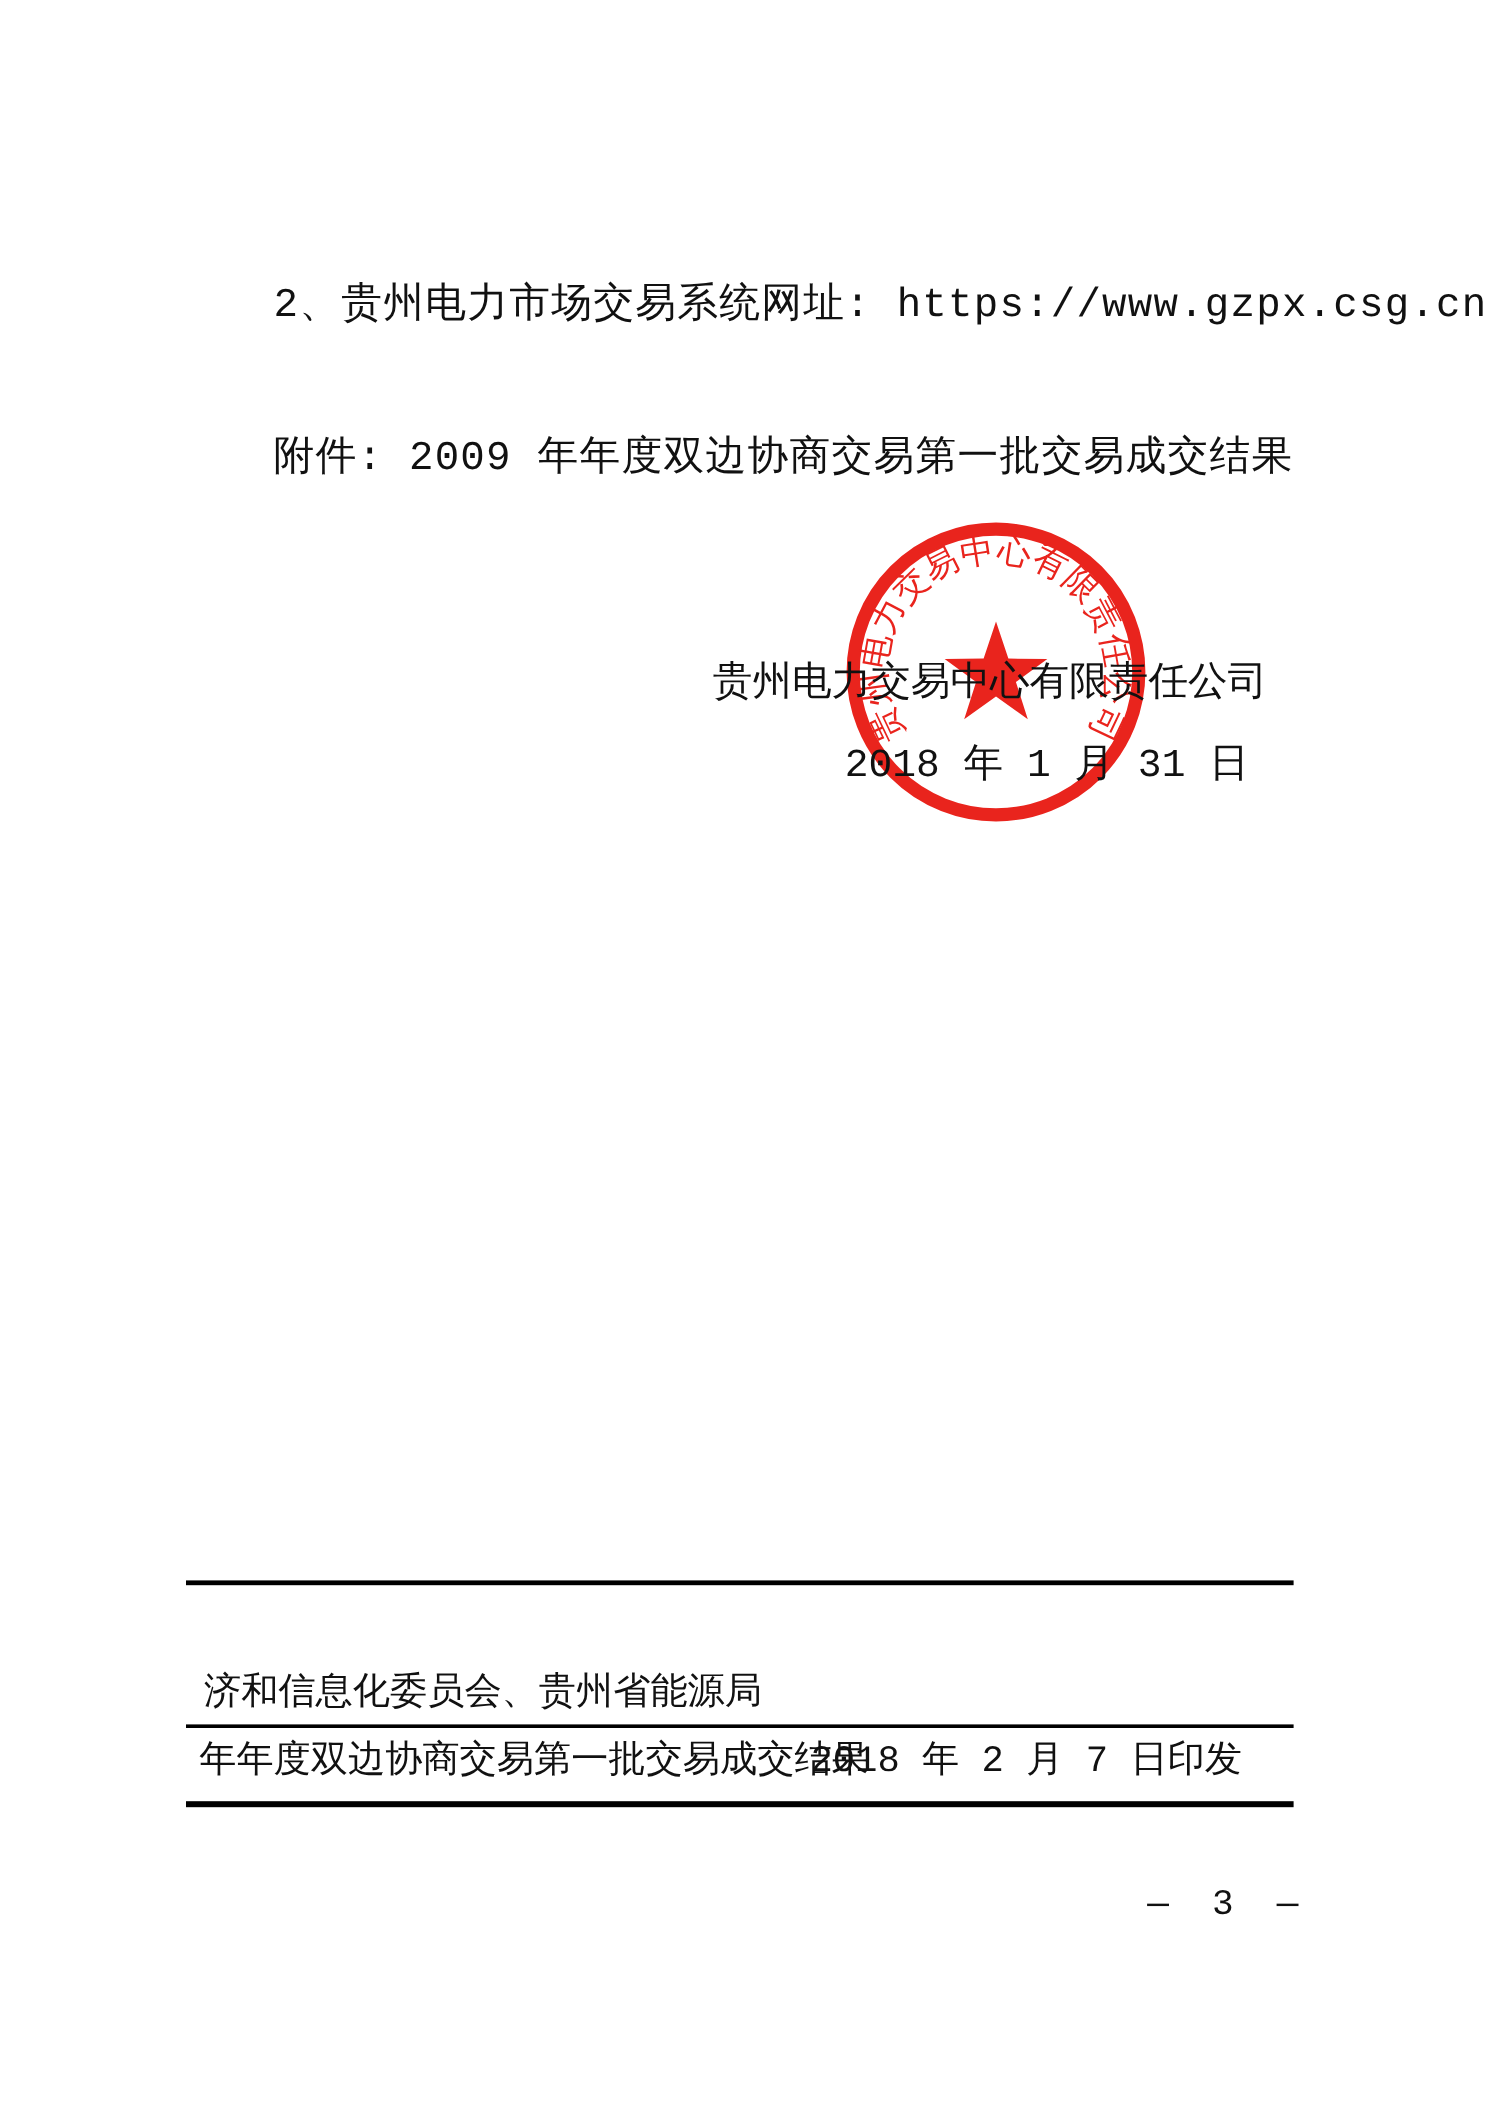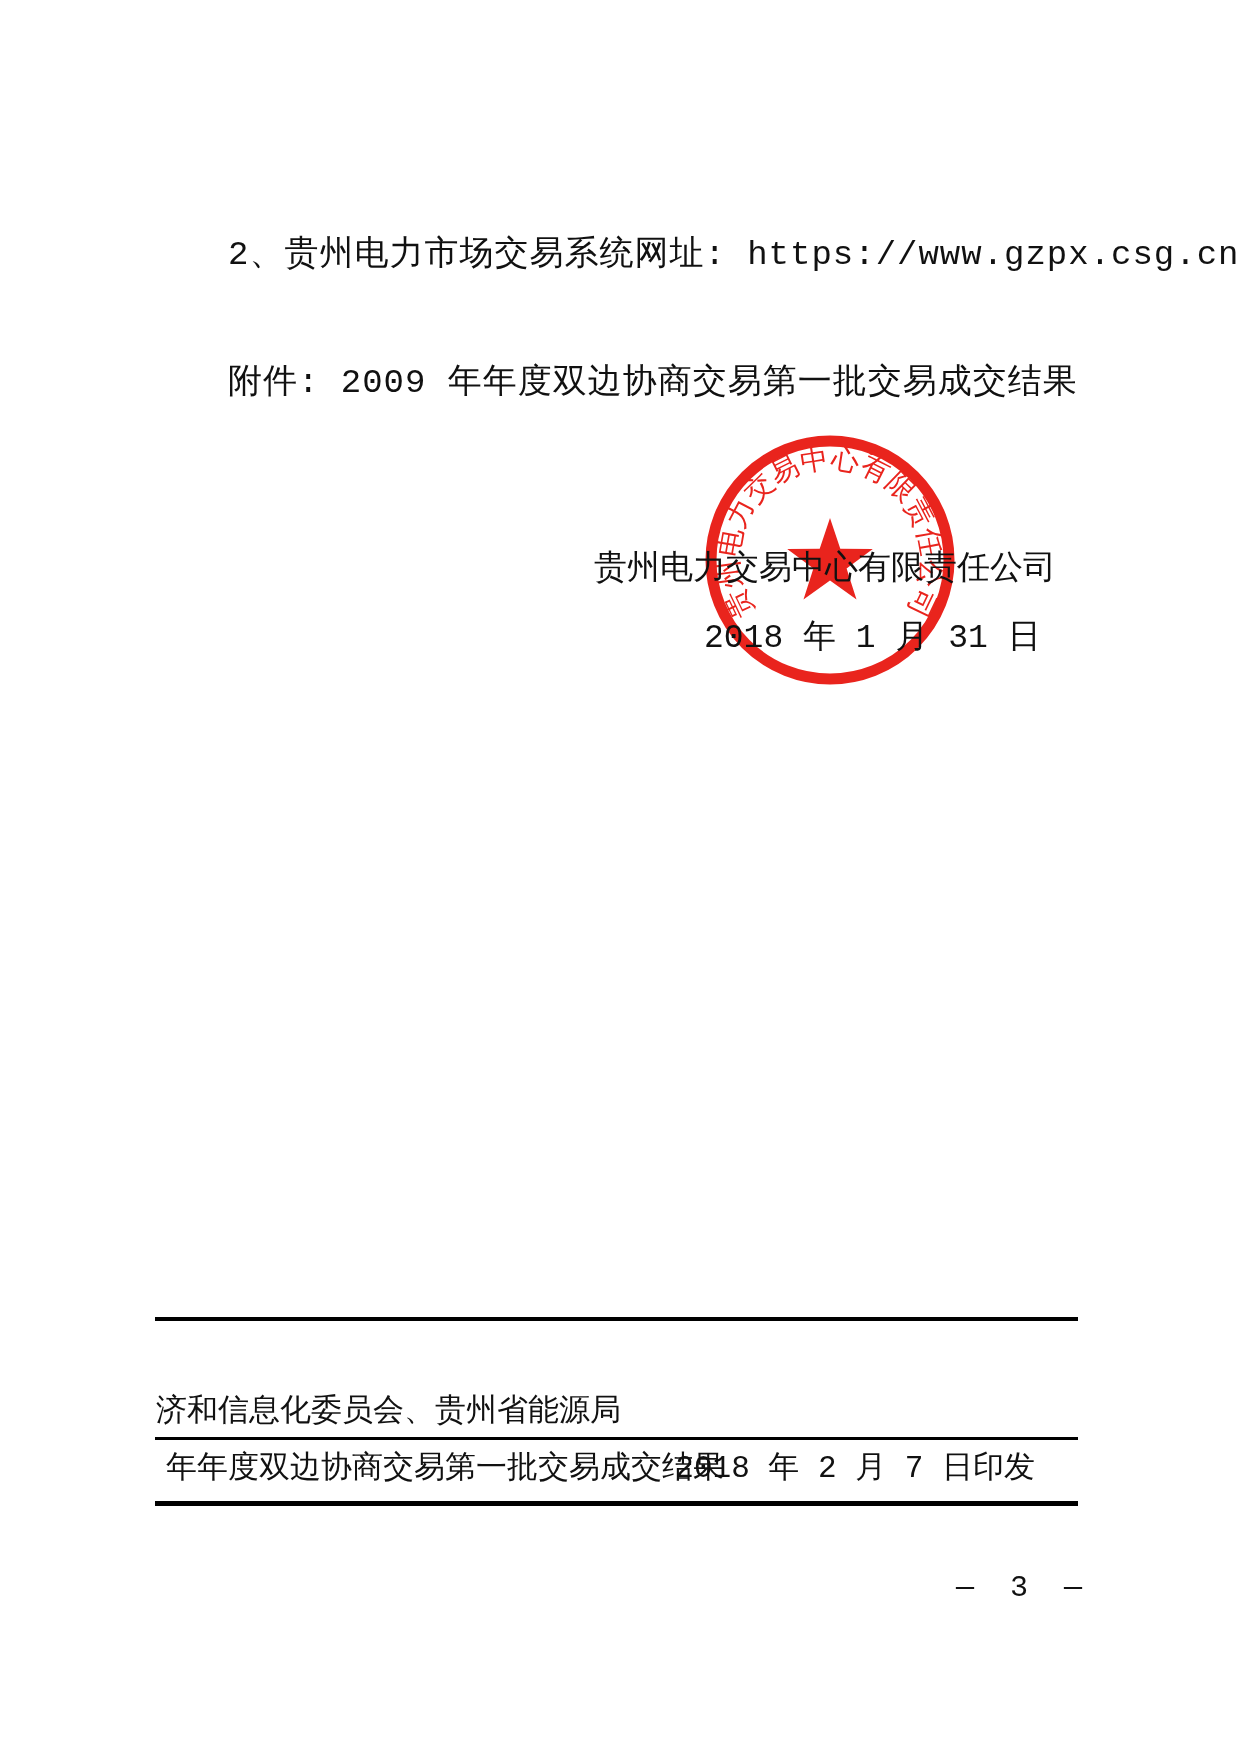--- a/index.html
+++ b/index.html
@@ -28,21 +28,21 @@
     left:700px;top:430px;
     width:260px;height:260px;
     z-index:2;
     opacity:0.94;
   }
   .rule{position:absolute;left:155px;width:923px;background:#000;}
   .rule-top{top:1317px;height:4px;}
   .rule-mid{top:1437px;height:3px;}
   .rule-bottom{top:1501px;height:5px;}
   .cc-line1{left:166px;top:1332px;font-size:31px;}
-  .cc-line2{left:156px;top:1393px;font-size:31px;}
+  .cc-line2{left:170px;top:1393px;font-size:31px;}
   .issuer{left:166px;top:1450px;font-size:31px;}
   .issue-date{right:206px;top:1450px;font-size:31px;}
   .page-number{right:150px;top:1570px;font-size:30px;letter-spacing:9px;}
 </style>
 </head>
 <body>
 
 <div class="page">
 
   <div class="txt body-line line-url">2、贵州电力市场交易系统网址: https://www.gzpx.csg.cn。</div>

